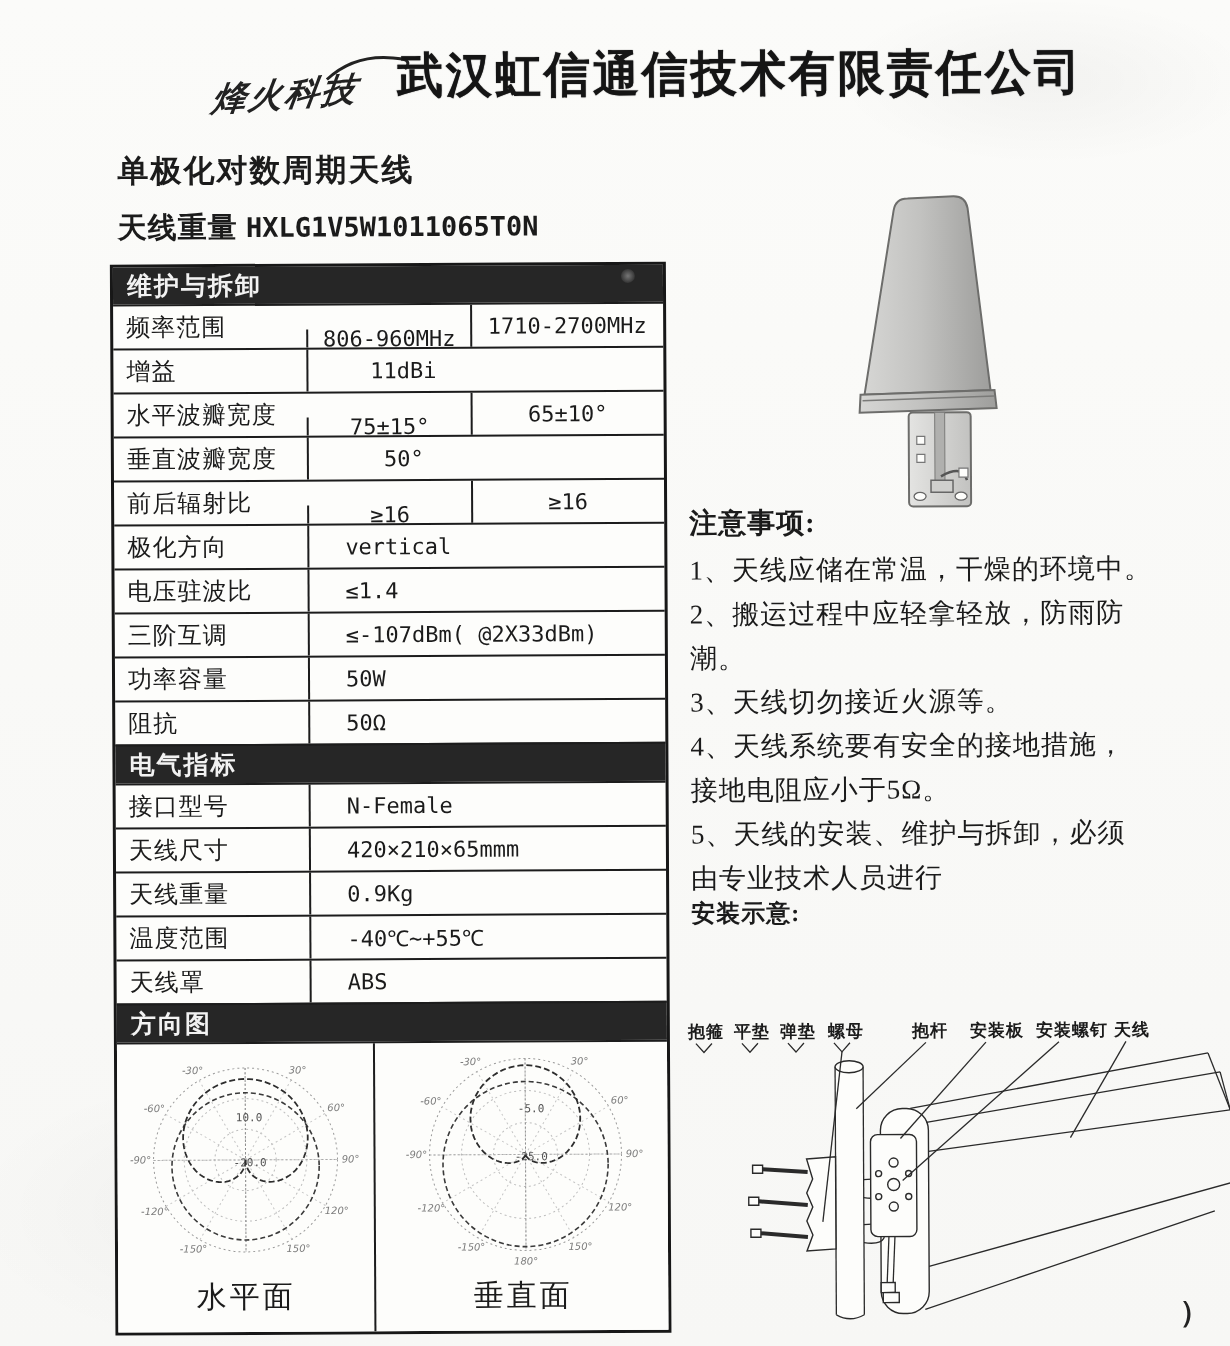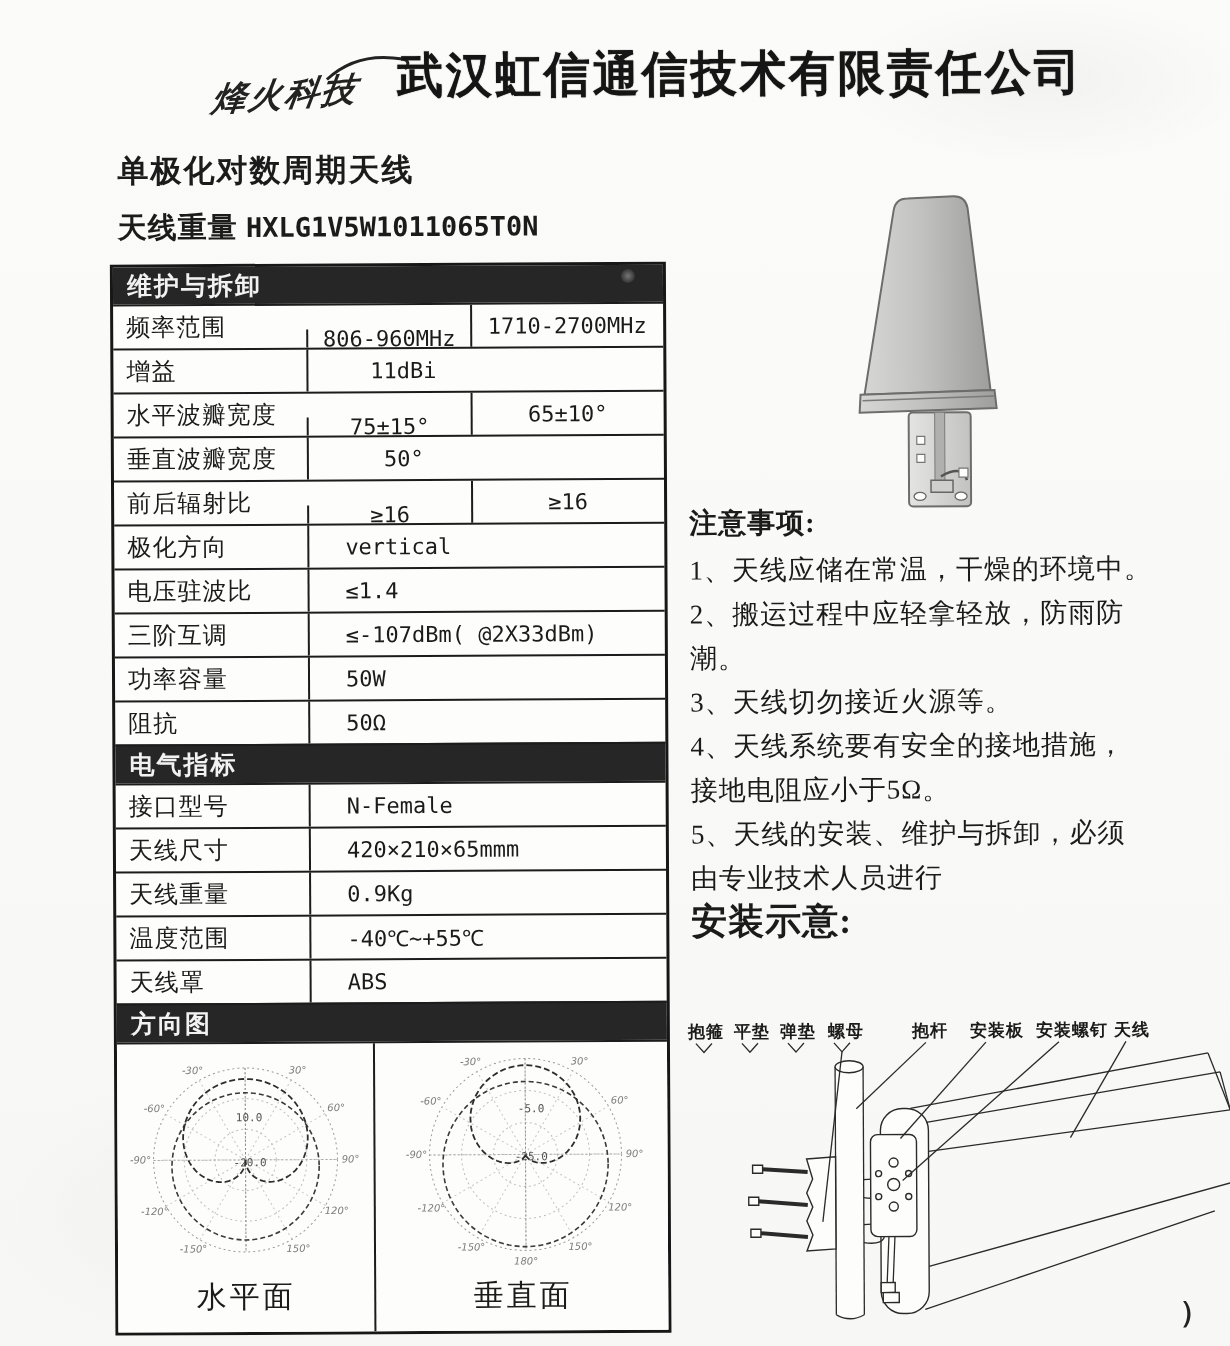--- a/index.html
+++ b/index.html
@@ -58,21 +58,21 @@
   .pcell.right{width:294px;border-left:2px solid #1c1c1c;}
   .pcell svg{display:block;}
   .pcaption{position:absolute;left:0;right:0;bottom:14px;text-align:center;font-size:30px;letter-spacing:3px;}
   .ang{font-size:10px;fill:#7d7d7d;font-style:italic;font-family:"DejaVu Sans", sans-serif;}
   .dbl{font-size:11px;fill:#555;font-family:"DejaVu Sans Mono", monospace;}
 
   
   .notes{position:absolute;left:690px;top:505px;width:520px;}
   .notes h3{font-size:28px;margin:0 0 6px 0;font-weight:bold;letter-spacing:1px;}
   .notes p{font-size:27px;margin:0;line-height:44px;letter-spacing:1px;}
-  .install-h{position:absolute;left:690px;top:898px;font-size:36px;font-weight:bold;letter-spacing:1px;}
+  .install-h{position:absolute;left:690px;top:898px;font-size:24px;font-weight:bold;letter-spacing:1px;}
 
   .antenna-art{position:absolute;left:852px;top:186px;}
   .install-art{position:absolute;left:672px;top:1018px;}
   .ilabel{font-size:17px;font-weight:bold;fill:#1b1b1b;letter-spacing:1px;}
   .iline{stroke:#2a2a2a;stroke-width:1.3;fill:none;}
   .ishape{stroke:#2a2a2a;stroke-width:1.4;fill:#fdfdfb;}
 
   .corner-artifact{position:absolute;right:24px;bottom:10px;font-size:30px;font-weight:900;color:#222;}
 </style>
 </head>

